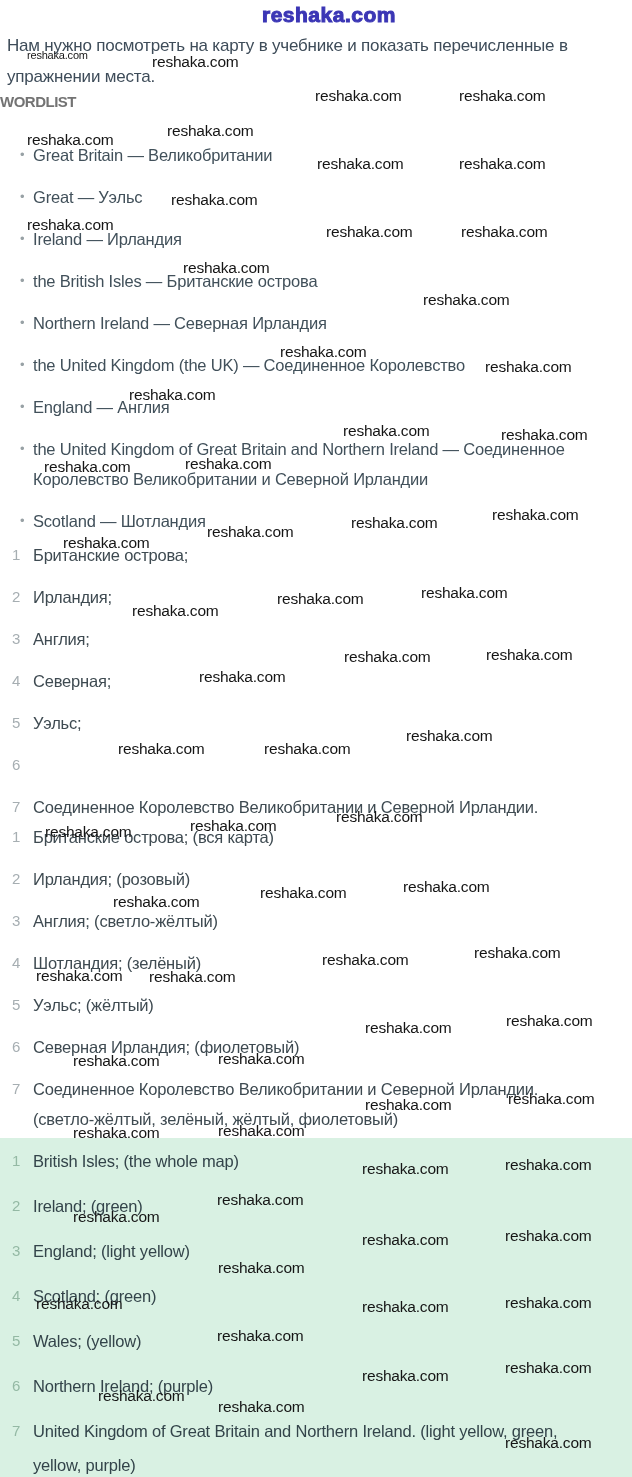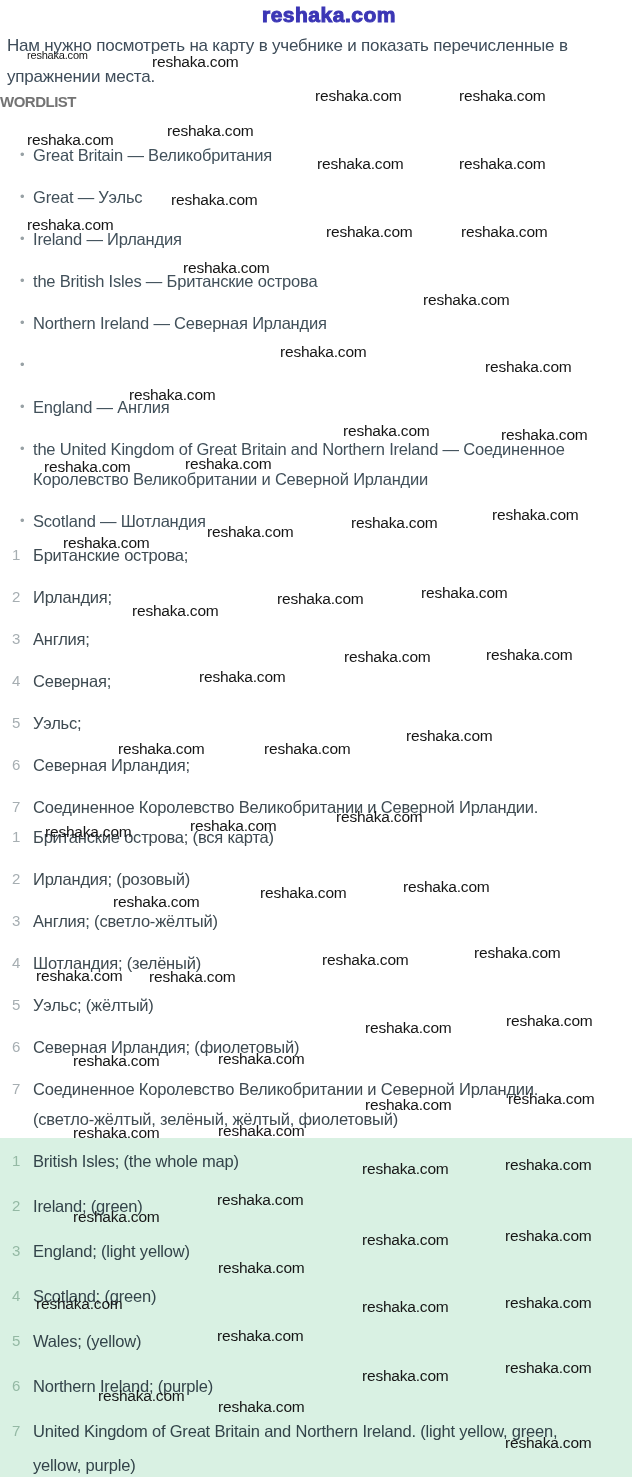--- a/index.html
+++ b/index.html
@@ -80,21 +80,21 @@
 <div class="page">
 
   <div class="intro">Нам нужно посмотреть на карту в учебнике и показать перечисленные в упражнении места.</div>
 
   <div class="wordlist-heading">WORDLIST</div>
 
   <div class="bullet-list">
 
       <div class="b-row">
         <span class="bullet">•</span>
-        <span class="b-text">Great Britain — Великобритания</span>
+        <span class="b-text">Great Britain — Великобритании</span>
       </div>
 
       <div class="b-row">
         <span class="bullet">•</span>
         <span class="b-text">Great — Уэльс</span>
       </div>
 
       <div class="b-row">
         <span class="bullet">•</span>
         <span class="b-text">Ireland — Ирландия</span>
@@ -105,20 +105,21 @@
         <span class="b-text">the British Isles — Британские острова</span>
       </div>
 
       <div class="b-row">
         <span class="bullet">•</span>
         <span class="b-text">Northern Ireland — Северная Ирландия</span>
       </div>
 
       <div class="b-row">
         <span class="bullet">•</span>
+        <span class="b-text">the United Kingdom (the UK) — Соединенное Королевство</span>
       </div>
 
       <div class="b-row">
         <span class="bullet">•</span>
         <span class="b-text">England — Англия</span>
       </div>
 
       <div class="b-row">
         <span class="bullet">•</span>
         <span class="b-text">the United Kingdom of Great Britain and Northern Ireland — Соединенное Королевство Великобритании и Северной Ирландии</span>
@@ -152,21 +153,20 @@
         <span class="n-text">Северная;</span>
       </div>
 
       <div class="n-row">
         <span class="num">5</span>
         <span class="n-text">Уэльс;</span>
       </div>
 
       <div class="n-row">
         <span class="num">6</span>
-        <span class="n-text">Северная Ирландия;</span>
       </div>
 
       <div class="n-row">
         <span class="num">7</span>
         <span class="n-text">Соединенное Королевство Великобритании и Северной Ирландии.</span>
       </div>
     </div>
 
   <div class="num-list list-ru-colors">
 

